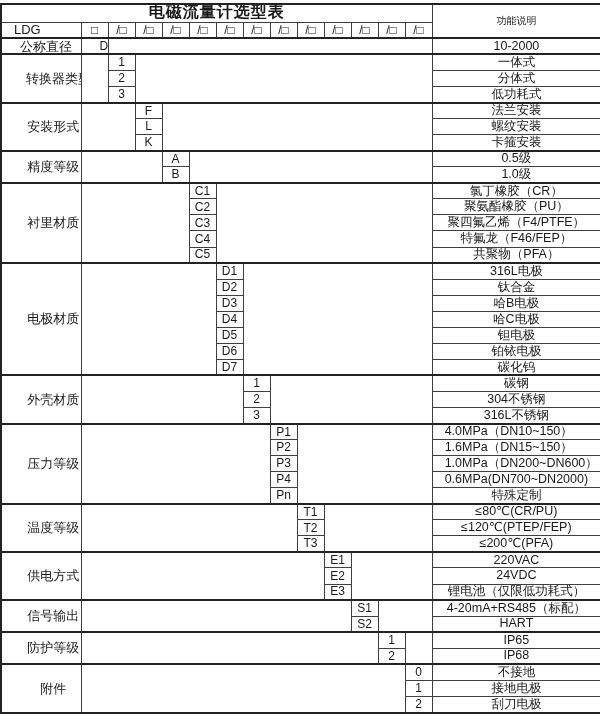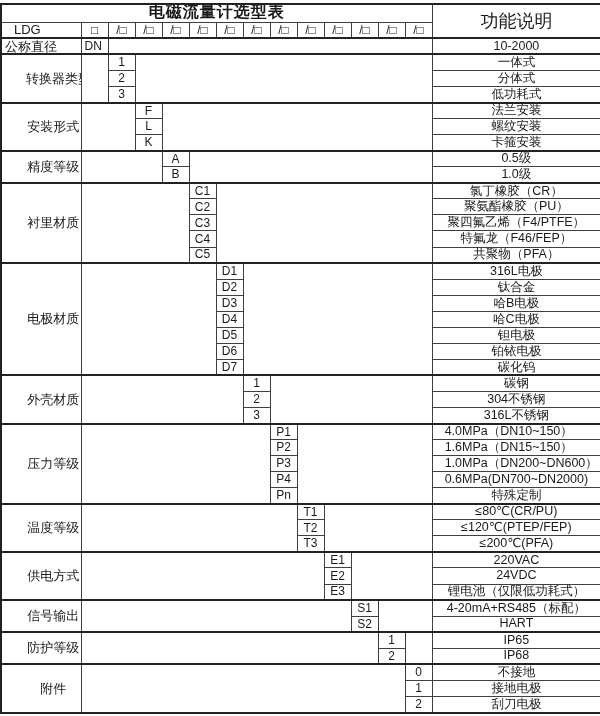--- a/index.html
+++ b/index.html
@@ -16,26 +16,26 @@
   td {
     border:1px solid #3f3f3f;
     padding:0; margin:0;
     text-align:center; vertical-align:middle;
     font-size:13px; line-height:1.05;
     white-space:nowrap; overflow:hidden;
   }
   tr { height:16px; }
   .bt { border-top:2px solid #222222; }         
   .title-cell { font-size:16px; font-weight:bold; letter-spacing:1px;font-family:Liberation Mono, monospace; }
-  .func-header { font-size:18px; }
+  .func-header { font-size:10px; }
   .ldg-cell { text-align:left; padding-left:12px; }
   .box-cell { font-size:12px; }
   .slot-cell { font-size:12px; }
   .label-cell { font-size:13px;padding-left:24px; }
-  .first-cat { text-align:left; padding-left:3px; }
+  .first-cat { text-align:left; padding-left:18px; }
   .code-cell { font-size:12px; }
   .desc-cell { font-size:12.5px;margin-top:45px; }
   .desc-cell.al { text-align:left; padding-left:12px; }
   .spacer-cell { background:#ffffff; }
 </style>
 </head>
 <body>
 
 <table>
   <colgroup>

